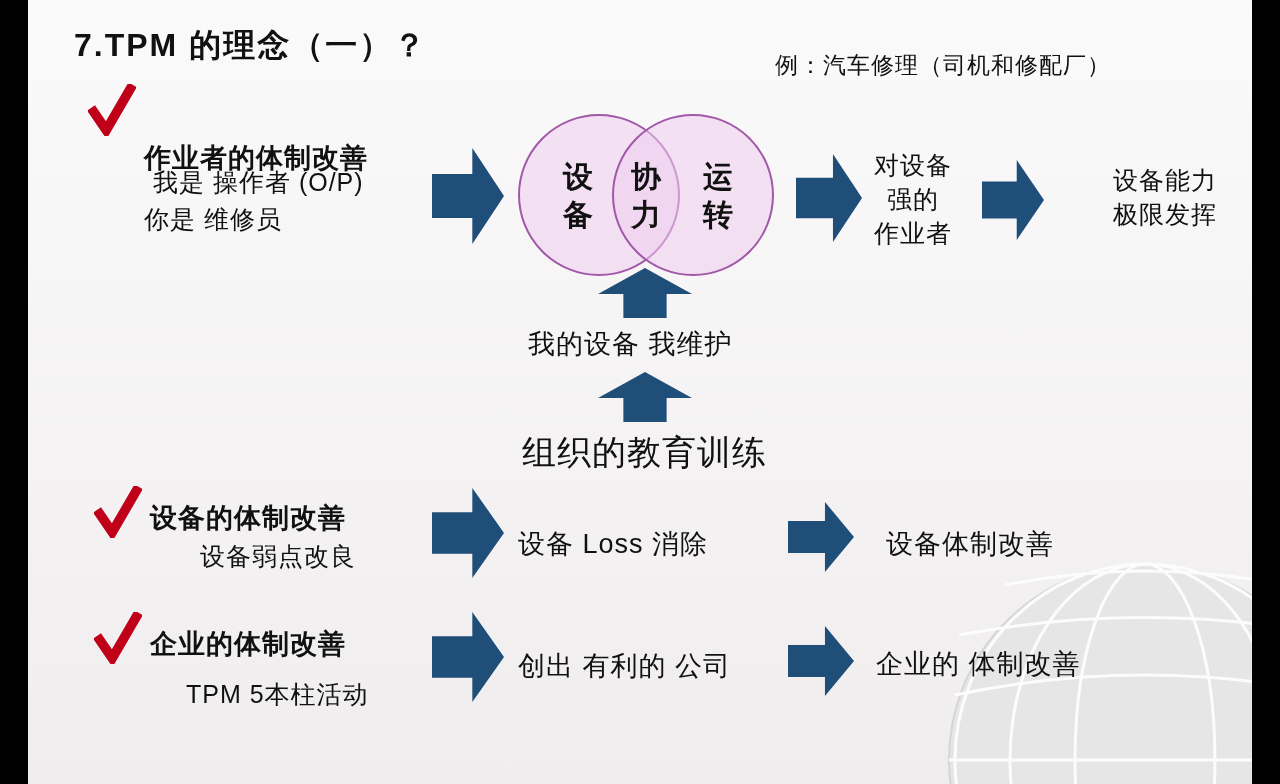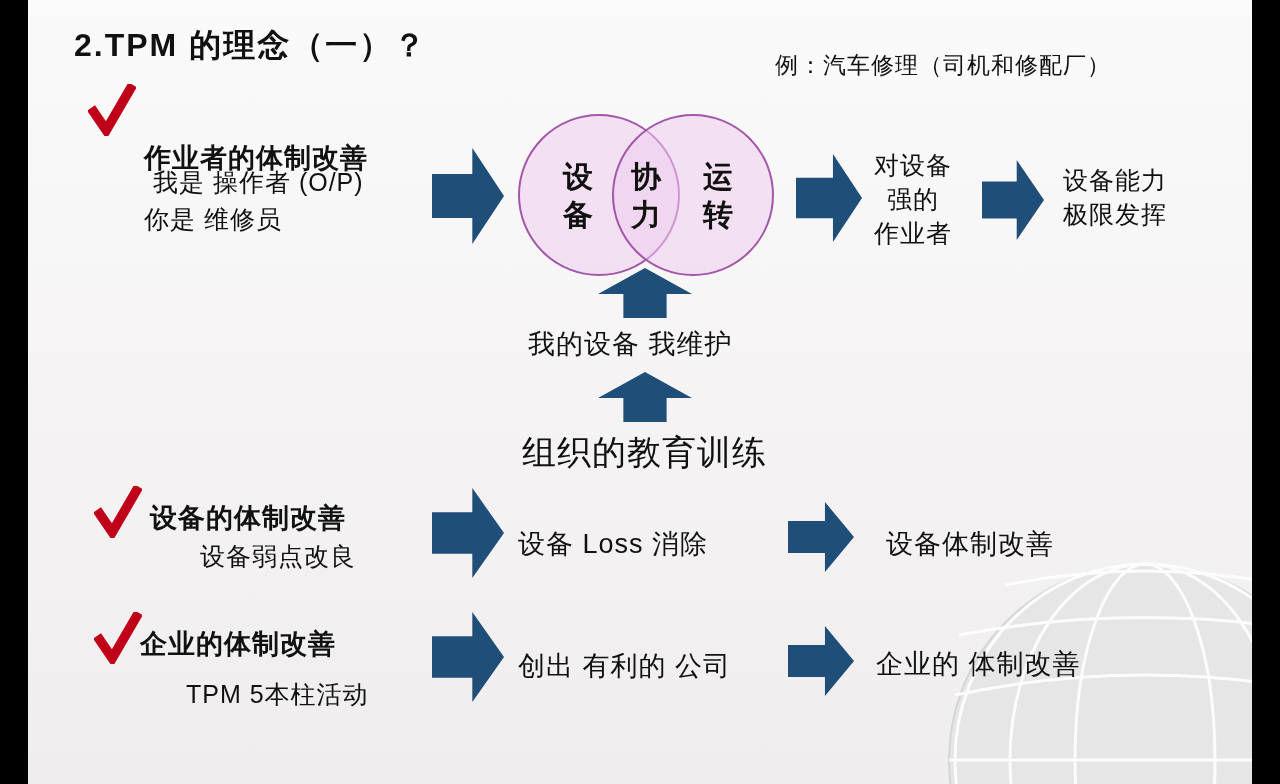--- a/index.html
+++ b/index.html
@@ -77,21 +77,21 @@
       <ellipse cx="200" cy="215" rx="190" ry="196" fill="none" stroke="#ffffff" stroke-width="3"></ellipse>
       <path d="M10 150 Q200 110 390 150" fill="none" stroke="#ffffff" stroke-width="3"></path>
       <path d="M4 215 L396 215" fill="none" stroke="#ffffff" stroke-width="3"></path>
       <path d="M14 90 Q200 55 386 90" fill="none" stroke="#ffffff" stroke-width="3"></path>
       <path d="M60 40 Q200 12 340 40" fill="none" stroke="#ffffff" stroke-width="3"></path>
     </g>
   </svg>
 
   <div class="content">
 
-    <div class="abs title">2.TPM 的理念（一）？</div>
+    <div class="abs title">7.TPM 的理念（一）？</div>
     <div class="abs example-note">例：汽车修理（司机和修配厂）</div>
 
     <svg class="abs check-svg" style="left:88px; top:84px;" viewBox="0 0 50 54">
       <path d="M6 29 L19 48 L44 5" fill="none" stroke="#c00018" stroke-width="10" stroke-linecap="square"></path>
     </svg>
     <div class="abs heading" style="left:144px; top:92px;margin-top:48px;">作业者的体制改善</div>
     <div class="abs bodytext" style="left:153px; top:166px;text-align:center;">我是 操作者 (O/P)</div>
     <div class="abs bodytext" style="left:144px; top:203px;">你是 维修员</div>
 
     <div class="abs arrow-right" style="left:432px; top:148px; width:72px; height:96px;"></div>
@@ -106,21 +106,21 @@
 转</div>
 
     <div class="abs arrow-right" style="left:796px; top:154px; width:66px; height:88px;"></div>
 
     <div class="abs bodytext multiline" style="left:848px; top:142px; width:130px;margin-top:7px;">对设备
 强的
 作业者</div>
 
     <div class="abs arrow-right" style="left:982px; top:160px; width:62px; height:80px;"></div>
 
-    <div class="abs bodytext multiline" style="left:1040px; top:164px; width:150px;">设备能力
+    <div class="abs bodytext multiline" style="left:1090px; top:164px; width:150px;">设备能力
 极限发挥</div>
 
     <div class="abs arrow-up" style="left:598px; top:268px; width:94px; height:50px;"></div>
     <div class="abs bodytext" style="left:528px; top:326px; font-size:27px;">我的设备 我维护</div>
     <div class="abs arrow-up" style="left:598px; top:372px; width:94px; height:50px;"></div>
     <div class="abs bodytext" style="left:522px; top:430px; font-size:34px;">组织的教育训练</div>
 
     <svg class="abs check-svg" style="left:94px; top:486px;" viewBox="0 0 50 54">
       <path d="M6 29 L19 48 L44 5" fill="none" stroke="#c00018" stroke-width="10" stroke-linecap="square"></path>
     </svg>
@@ -129,21 +129,21 @@
 
     <div class="abs arrow-right" style="left:432px; top:488px; width:72px; height:90px;"></div>
     <div class="abs bodytext" style="left:518px; top:526px; font-size:27px;">设备 Loss 消除</div>
 
     <div class="abs arrow-right" style="left:788px; top:502px; width:66px; height:70px;"></div>
     <div class="abs bodytext" style="left:886px; top:526px; font-size:27px;">设备体制改善</div>
 
     <svg class="abs check-svg" style="left:94px; top:612px;" viewBox="0 0 50 54">
       <path d="M6 29 L19 48 L44 5" fill="none" stroke="#c00018" stroke-width="10" stroke-linecap="square"></path>
     </svg>
-    <div class="abs heading" style="left:140px; top:626px;">企业的体制改善</div>
+    <div class="abs heading" style="left:150px; top:626px;">企业的体制改善</div>
     <div class="abs bodytext" style="left:186px; top:678px;">TPM 5本柱活动</div>
 
     <div class="abs arrow-right" style="left:432px; top:612px; width:72px; height:90px;"></div>
     <div class="abs bodytext" style="left:518px; top:648px; font-size:27px;">创出 有利的 公司</div>
 
     <div class="abs arrow-right" style="left:788px; top:626px; width:66px; height:70px;"></div>
     <div class="abs bodytext" style="left:876px; top:646px; font-size:27px;">企业的 体制改善</div>
 
   </div>
 

